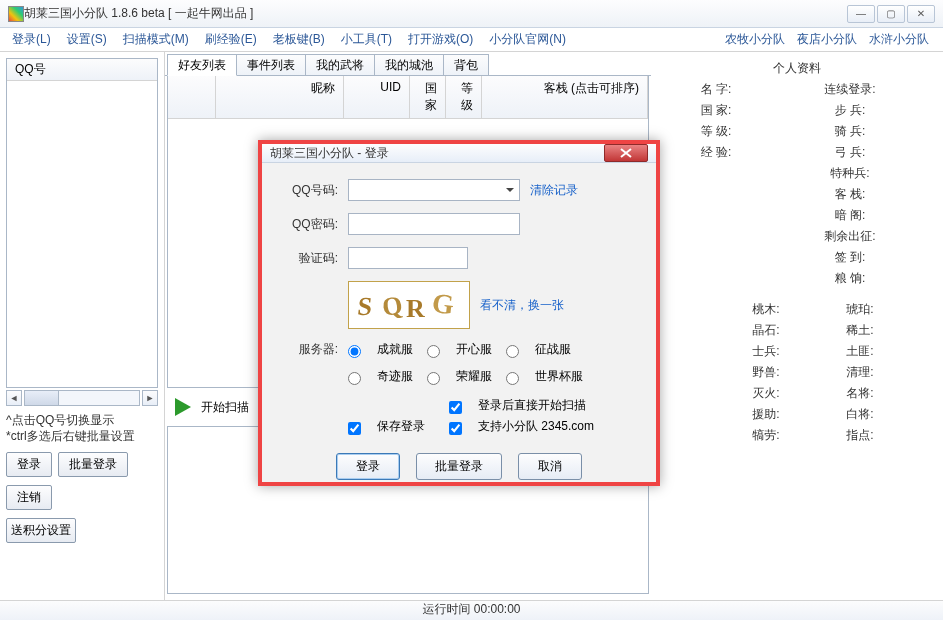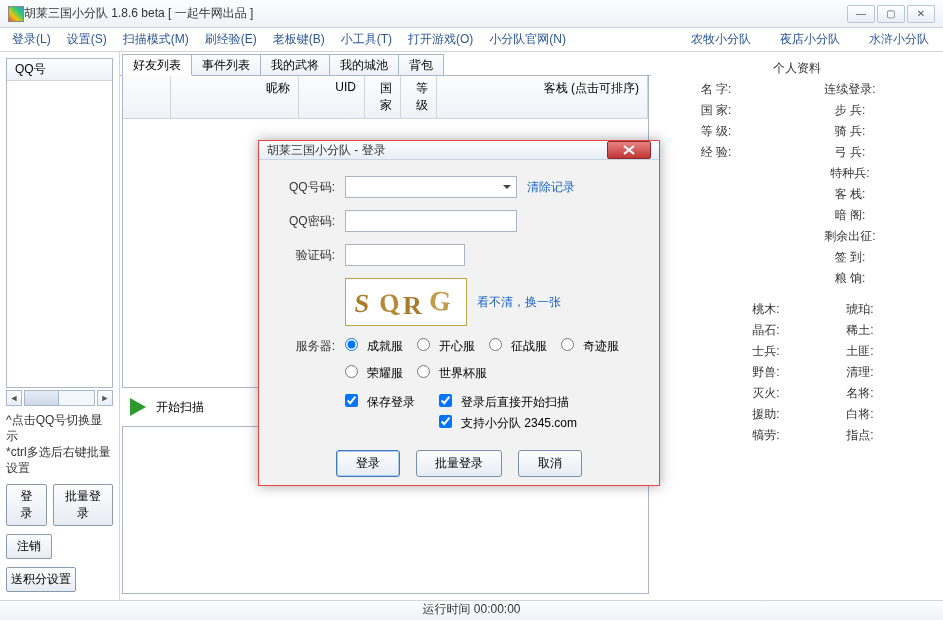--- a/index.html
+++ b/index.html
@@ -4,23 +4,23 @@
 <style>
 * { box-sizing: border-box; margin: 0; padding: 0; }
 body { font-family: "Microsoft YaHei", Tahoma, sans-serif; font-size: 12px; background: #fff; width: 943px; height: 620px; overflow: hidden; position: relative; }
 .titlebar { height: 28px; background: linear-gradient(#fdfdfe,#eef2f7); border-bottom: 1px solid #c9d4e2; display: flex; align-items: center; padding: 0 8px; justify-content: space-between; }
 .titlebar .left { display: flex; align-items: center; gap: 0; color: #333; }
 .winicon { width: 16px; height: 16px; background: linear-gradient(45deg,#e74c3c,#f1c40f,#2ecc71,#3498db); border: 1px solid #888; }
 .winbtns { display: flex; gap: 2px; }
 .winbtn { width: 28px; height: 18px; border: 1px solid #b8c5d6; background: linear-gradient(#fff,#e8eef7); border-radius: 2px; display: flex; align-items: center; justify-content: center; color: #5a5a5a; font-size: 10px; cursor: pointer; }
 .menubar { height: 24px; border-bottom: 1px solid #d4d4d4; display: flex; align-items: center; padding: 0 4px; color: #2b5797; }
 .menubar .ml { padding: 2px 8px; cursor: pointer; }
-.menubar .mr { margin-left: auto; display: flex; gap: 29px; padding-right: 10px; }
+.menubar .mr { margin-left: auto; display: flex; gap: 12px; padding-right: 10px; }
 .maingrid { display: flex; height: 548px; }
-.col1 { width: 120px; border-right: 1px solid #d4d4d4; padding: 6px; display: flex; flex-direction: column; }
+.col1 { width: 165px; border-right: 1px solid #d4d4d4; padding: 6px; display: flex; flex-direction: column; }
 .qqbox { border: 1px solid #aab7c7; flex: 0 0 330px; display: flex; flex-direction: column; }
 .qqbox .hdr { background: linear-gradient(#fcfcfd,#eef2f8); border-bottom: 1px solid #d4d4d4; height: 22px; display: flex; align-items: center; padding-left: 8px; }
 .qqbox .body { flex: 1; background: #fff; }
 .scrollh { height: 16px; display: flex; align-items: center; gap: 2px; margin-top: 2px; }
 .scrollh .ar { width: 16px; height: 16px; border: 1px solid #aab7c7; background: linear-gradient(#fcfcfd,#e8eef7); display: flex; align-items: center; justify-content: center; font-size: 9px; color: #555; cursor: pointer; }
 .scrollh .track { flex: 1; height: 16px; border: 1px solid #aab7c7; background: #f3f6fb; position: relative; }
 .scrollh .thumb { position: absolute; left: 0; top: 0; width: 34px; height: 100%; background: linear-gradient(#e8eef8,#cfd9e8); border-right: 1px solid #aab7c7; }
 .tips { margin-top: 6px; line-height: 16px; color: #333; }
 .btnrow { margin-top: 8px; display: flex; gap: 6px; }
 .wbtn { border: 1px solid #8a9aad; background: linear-gradient(#fdfdfe,#e7ebf2); padding: 3px 10px; border-radius: 2px; cursor: pointer; min-width: 40px; text-align: center; }
@@ -36,35 +36,35 @@
 .playicon { width: 16px; height: 18px; display: inline-block; }
 .playicon svg { fill: #2c9a2c; }
 .logbox { border: 1px solid #aab7c7; margin: 0 2px; height: 168px; background: #fff; }
 .col3 { width: 292px; padding: 8px 10px; text-align: center; }
 .kvgrid { display: flex; gap: 24px; }
 .kvcol { display: flex; flex-direction: column; gap: 4px; min-width: 110px; }
 .kv { color: #333; }
 .divspace { height: 14px; }
 .statusbar { position: absolute; bottom: 0; left: 0; right: 0; height: 20px; background: linear-gradient(#fcfcfd,#eef2f8); border-top: 1px solid #d4d4d4; display: flex; align-items: flex-start; justify-content: center; color: #333; }
 
-.modal { position: absolute; left: 258px; top: 140px; width: 402px; height: 346px; background: #f2f2f2; border: 1px solid #ef4444; box-shadow: 0 0 12px rgba(0,0,0,.35); display: flex; flex-direction: column; }
+.modal { position: absolute; left: 258px; top: 140px; width: 402px; height: 346px; background: #f2f2f2; border: 4px solid #ef4444; box-shadow: 0 0 12px rgba(0,0,0,.35); display: flex; flex-direction: column; }
 .modal .dtitle { height: 28px; background: linear-gradient(#fdfdfe,#e7eef8); border-bottom: 1px solid #c9d4e2; display: flex; align-items: center; padding: 0 8px; justify-content: space-between; color: #333; }
 .closebtn { width: 44px; height: 18px; background: linear-gradient(#e98383,#c13636); border: 1px solid #8e2a2a; border-radius: 2px; display: flex; align-items: center; justify-content: center; cursor: pointer; }
 .closebtn svg { fill: #fff; }
 .dbody { flex: 1; padding: 16px 20px 12px 20px; display: flex; flex-direction: column; gap: 12px; }
 .frow { display: flex; align-items: center; gap: 10px; }
 .flabel { width: 56px; text-align: right; color: #333; }
 .finput { border: 1px solid #a8b4c4; height: 22px; padding: 2px 6px; font-size: 12px; background: #fff; }
 .combo { position: relative; }
 .combo::after { content: ""; position: absolute; right: 6px; top: 50%; margin-top: -2px; border: 4px solid transparent; border-top-color: #444; }
 .link { color: #1660c9; cursor: pointer; }
 .captcha { width: 122px; height: 48px; border: 1px solid #c2a24a; background: #fff; display: flex; align-items: center; justify-content: center; }
 .captcha svg { width: 110px; height: 40px; }
 .radiorow { display: flex; flex-wrap: wrap; gap: 10px 14px; align-items: center; }
-.radio, .check { display: flex; align-items: flex-start; gap: 9px; }
+.radio, .check { display: flex; align-items: flex-end; gap: 16px; }
 .radio input, .check input { margin: 0; }
 .dbtns { display: flex; gap: 16px; justify-content: center; margin-top: 6px; }
 .dbtn { border: 1px solid #7a8fa8; background: linear-gradient(#fdfdfe,#e6ecf5); padding: 4px 18px; border-radius: 3px; cursor: pointer; min-width: 64px; text-align: center; }
 .dbtn.primary { border: 1px solid #3b79b7; box-shadow: 0 0 0 1px #a9cdf0 inset; }
 </style>
 </head>
 <body>
 
 <div class="titlebar">
   <div class="left">

